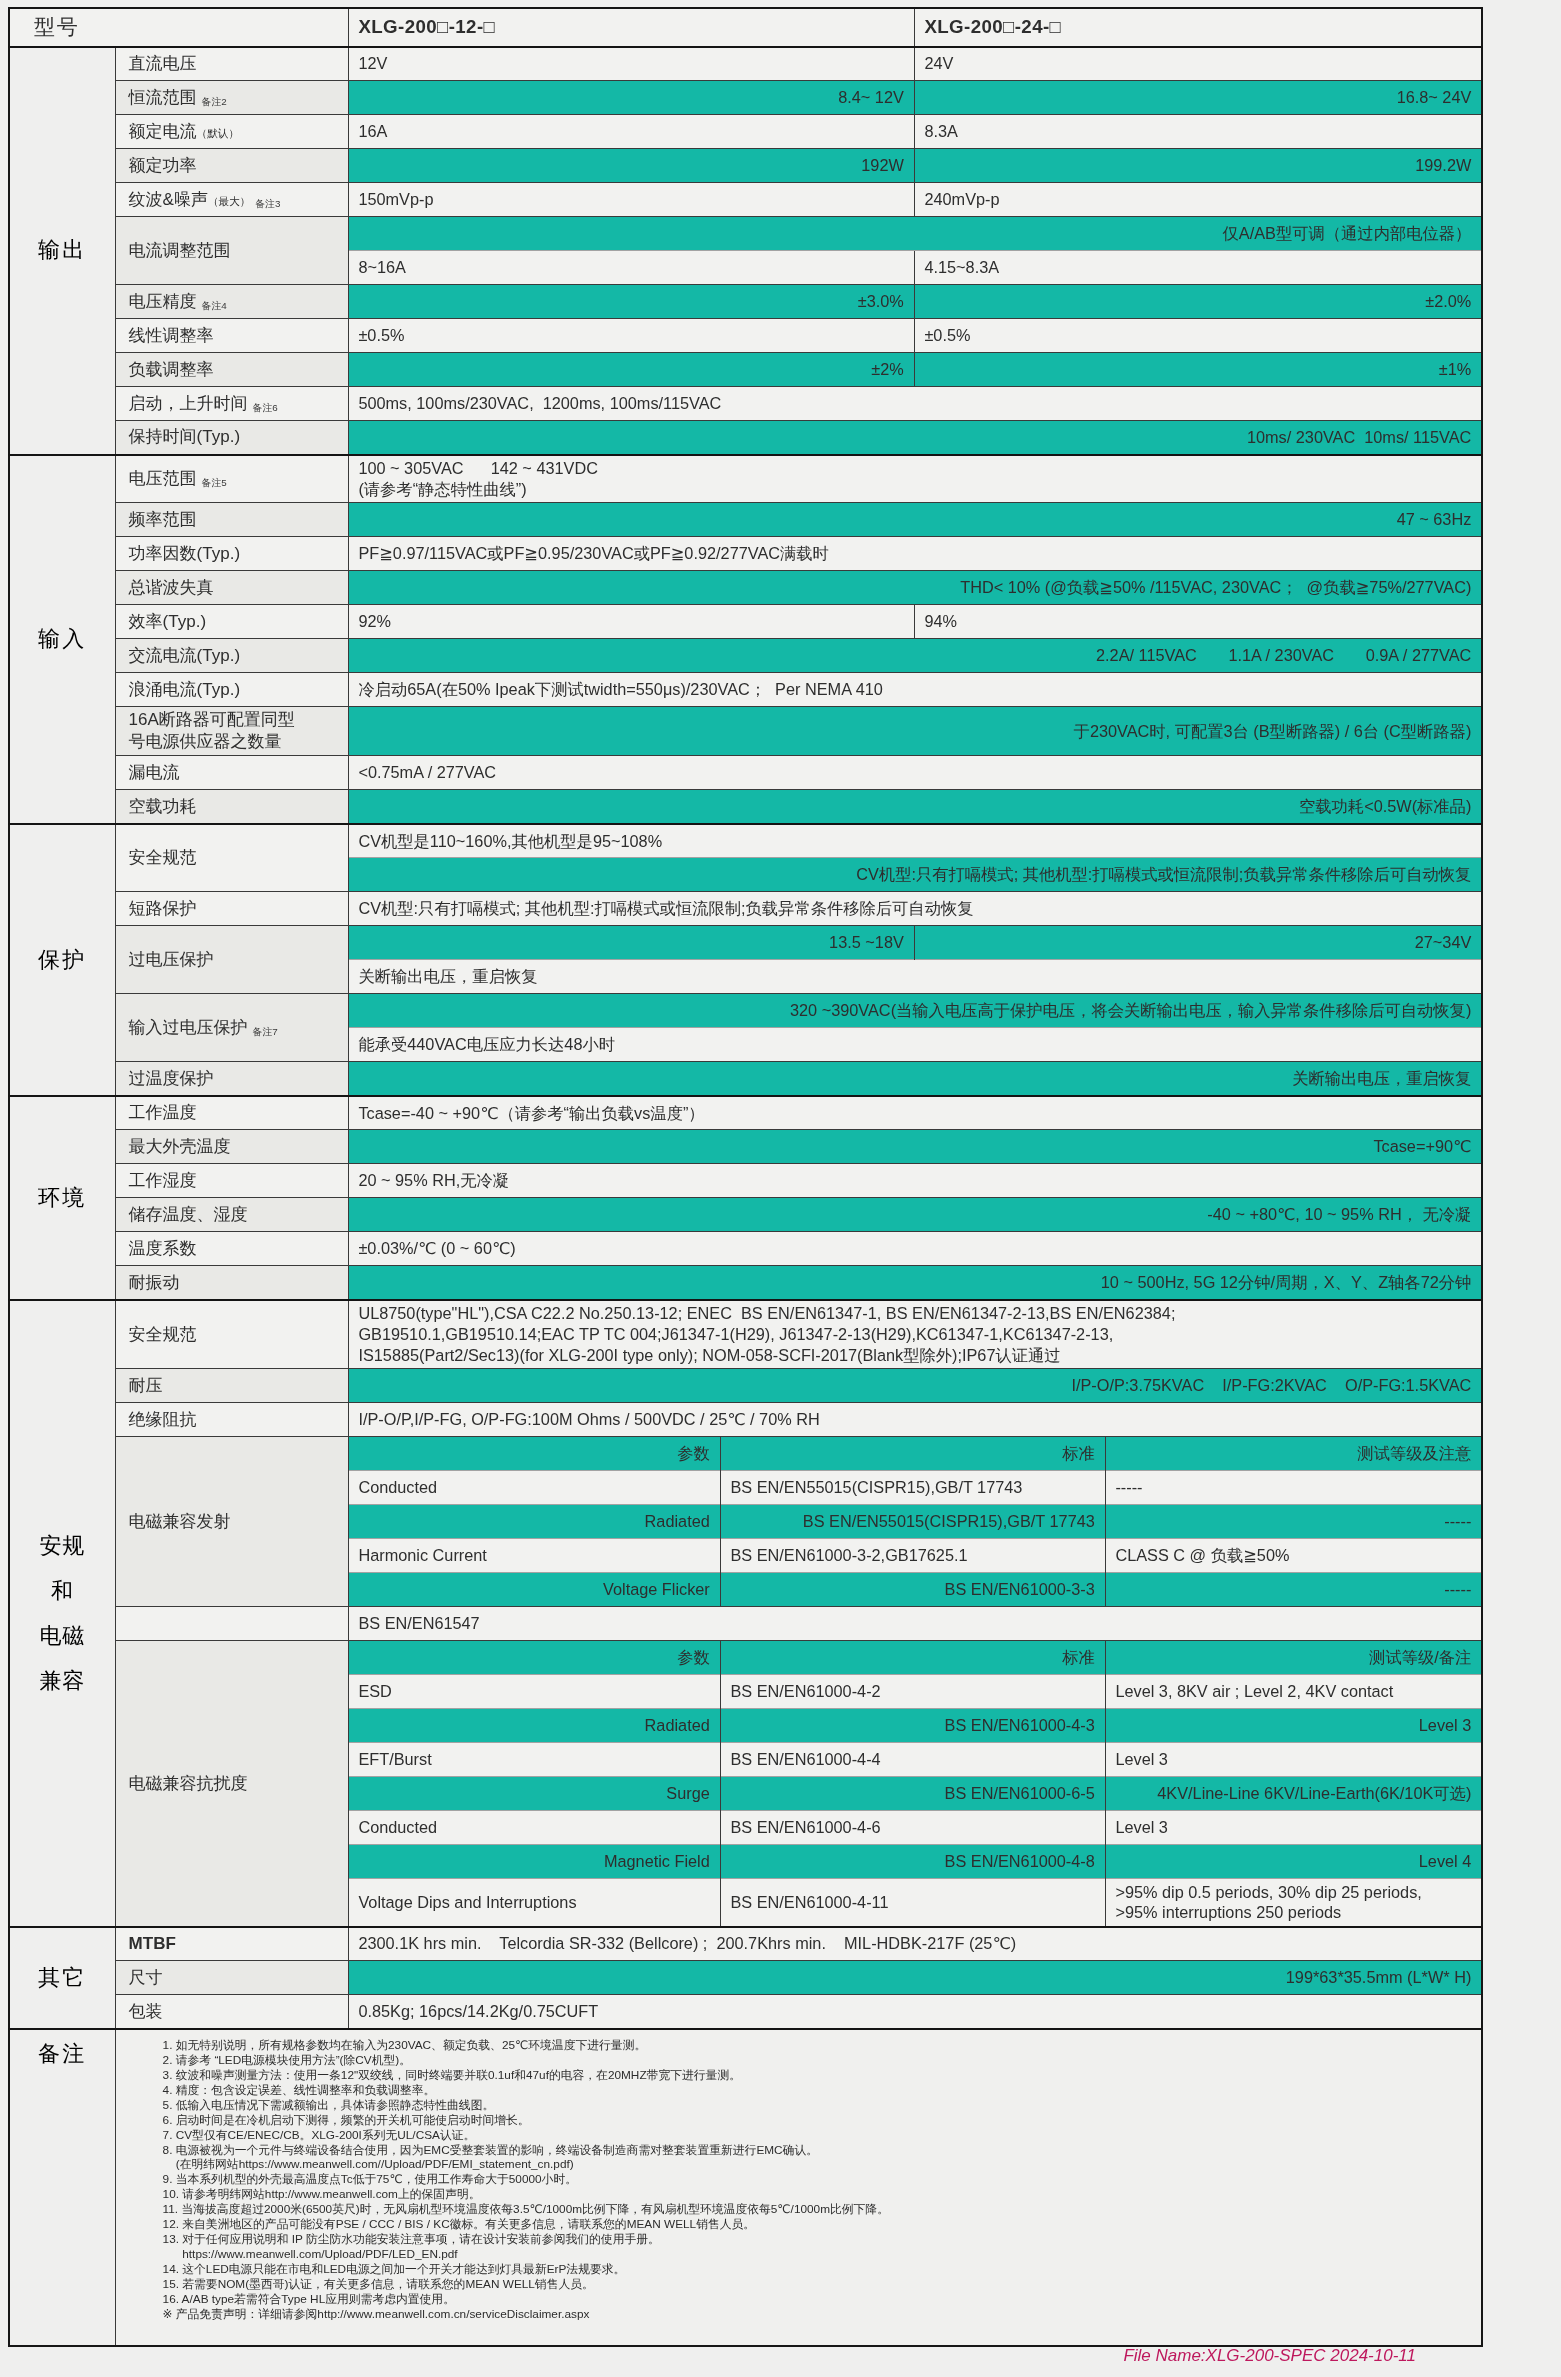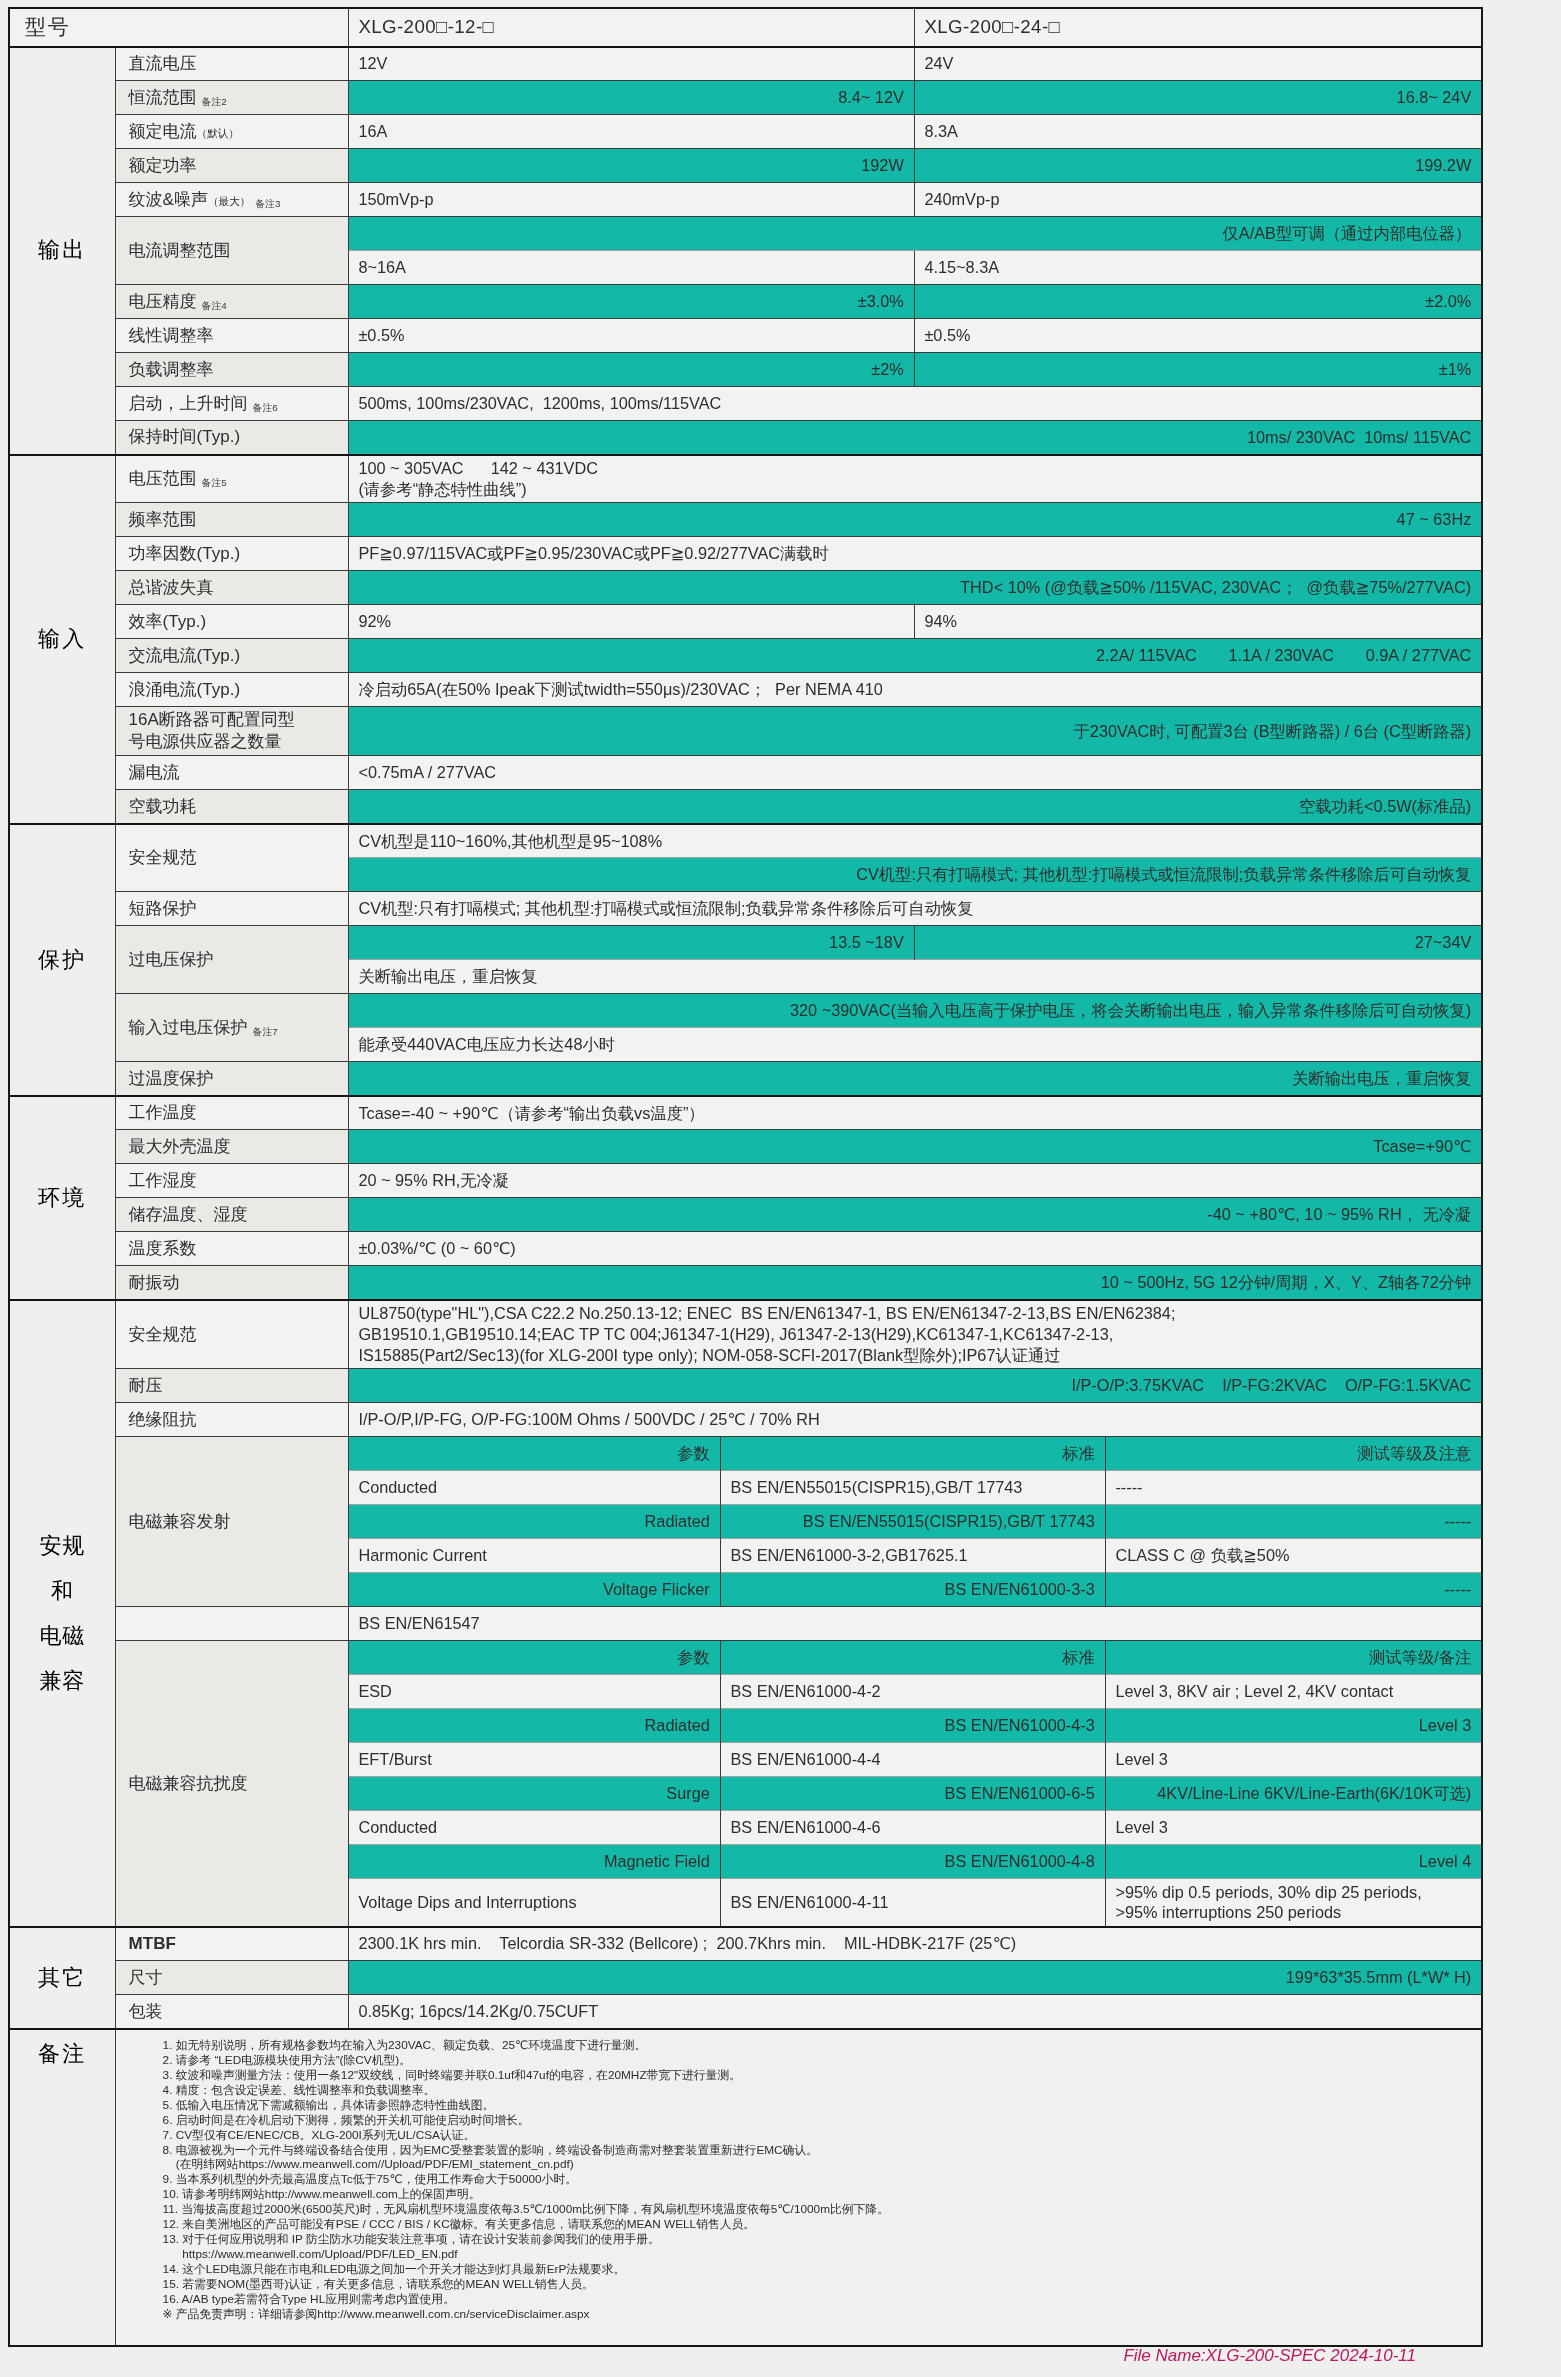--- a/index.html
+++ b/index.html
@@ -10,22 +10,22 @@
         padding:2.4px 9.8px;font-size:16.3px;line-height:1.28;white-space:pre-wrap;background:#f2f2f0;
         font-weight:400;text-align:left;color:#2e2e2e;overflow:hidden;}
   tr{height:34px;}
   tr.hd{height:39px;}
   tr.alt td.v{background:#14b8a6;text-align:right;}
   tr.alt td.plabel{background:#e9e9e6;}
   tr.subline td{border-top:0.8px solid #a3a3a3;}
   tr.secstart td,tr.secstart th{border-top:2px solid #141414;}
   td.cat{background:#efefee;text-align:center;font-size:22px;letter-spacing:2.4px;padding:3.3px 1.6px;color:#000000;}
   td.cat.stack{line-height:2.05;letter-spacing:0.8px;}
-  th.cat-head{font-size:21px;text-align:left;padding-left:15px;font-weight:500;letter-spacing:1.6px;}
-  th.model{font-weight:400;font-size:18.7px;letter-spacing:0.4px;}
+  th.cat-head{font-size:21px;text-align:left;padding-left:24px;font-weight:500;letter-spacing:1.6px;}
+  th.model{font-weight:700;font-size:18.7px;letter-spacing:0.4px;}
   td.plabel{font-size:17px;padding-left:13px;}
   td.plabel .sfx{font-size:10.6px;}
   td.plabel .nt{font-size:9.8px;margin-left:5px;position:relative;top:2.4px;color:#3a3a3a;}
   td.v{font-size:16.3px;}
   td.notes-cell{vertical-align:top;padding:8.1px 8.1px 6.5px 47px;background:#f0f0ee;height:301px;}
   td.notes-cat{vertical-align:top;padding-top:10px;}
   .note-line{font-size:11.8px;line-height:1.27;white-space:pre-wrap;color:#2c2c2c;}
   .file-footer{position:absolute;right:145px;bottom:11.4px;font-style:italic;font-size:17px;color:#be185d;}
 </style>
 </head>

